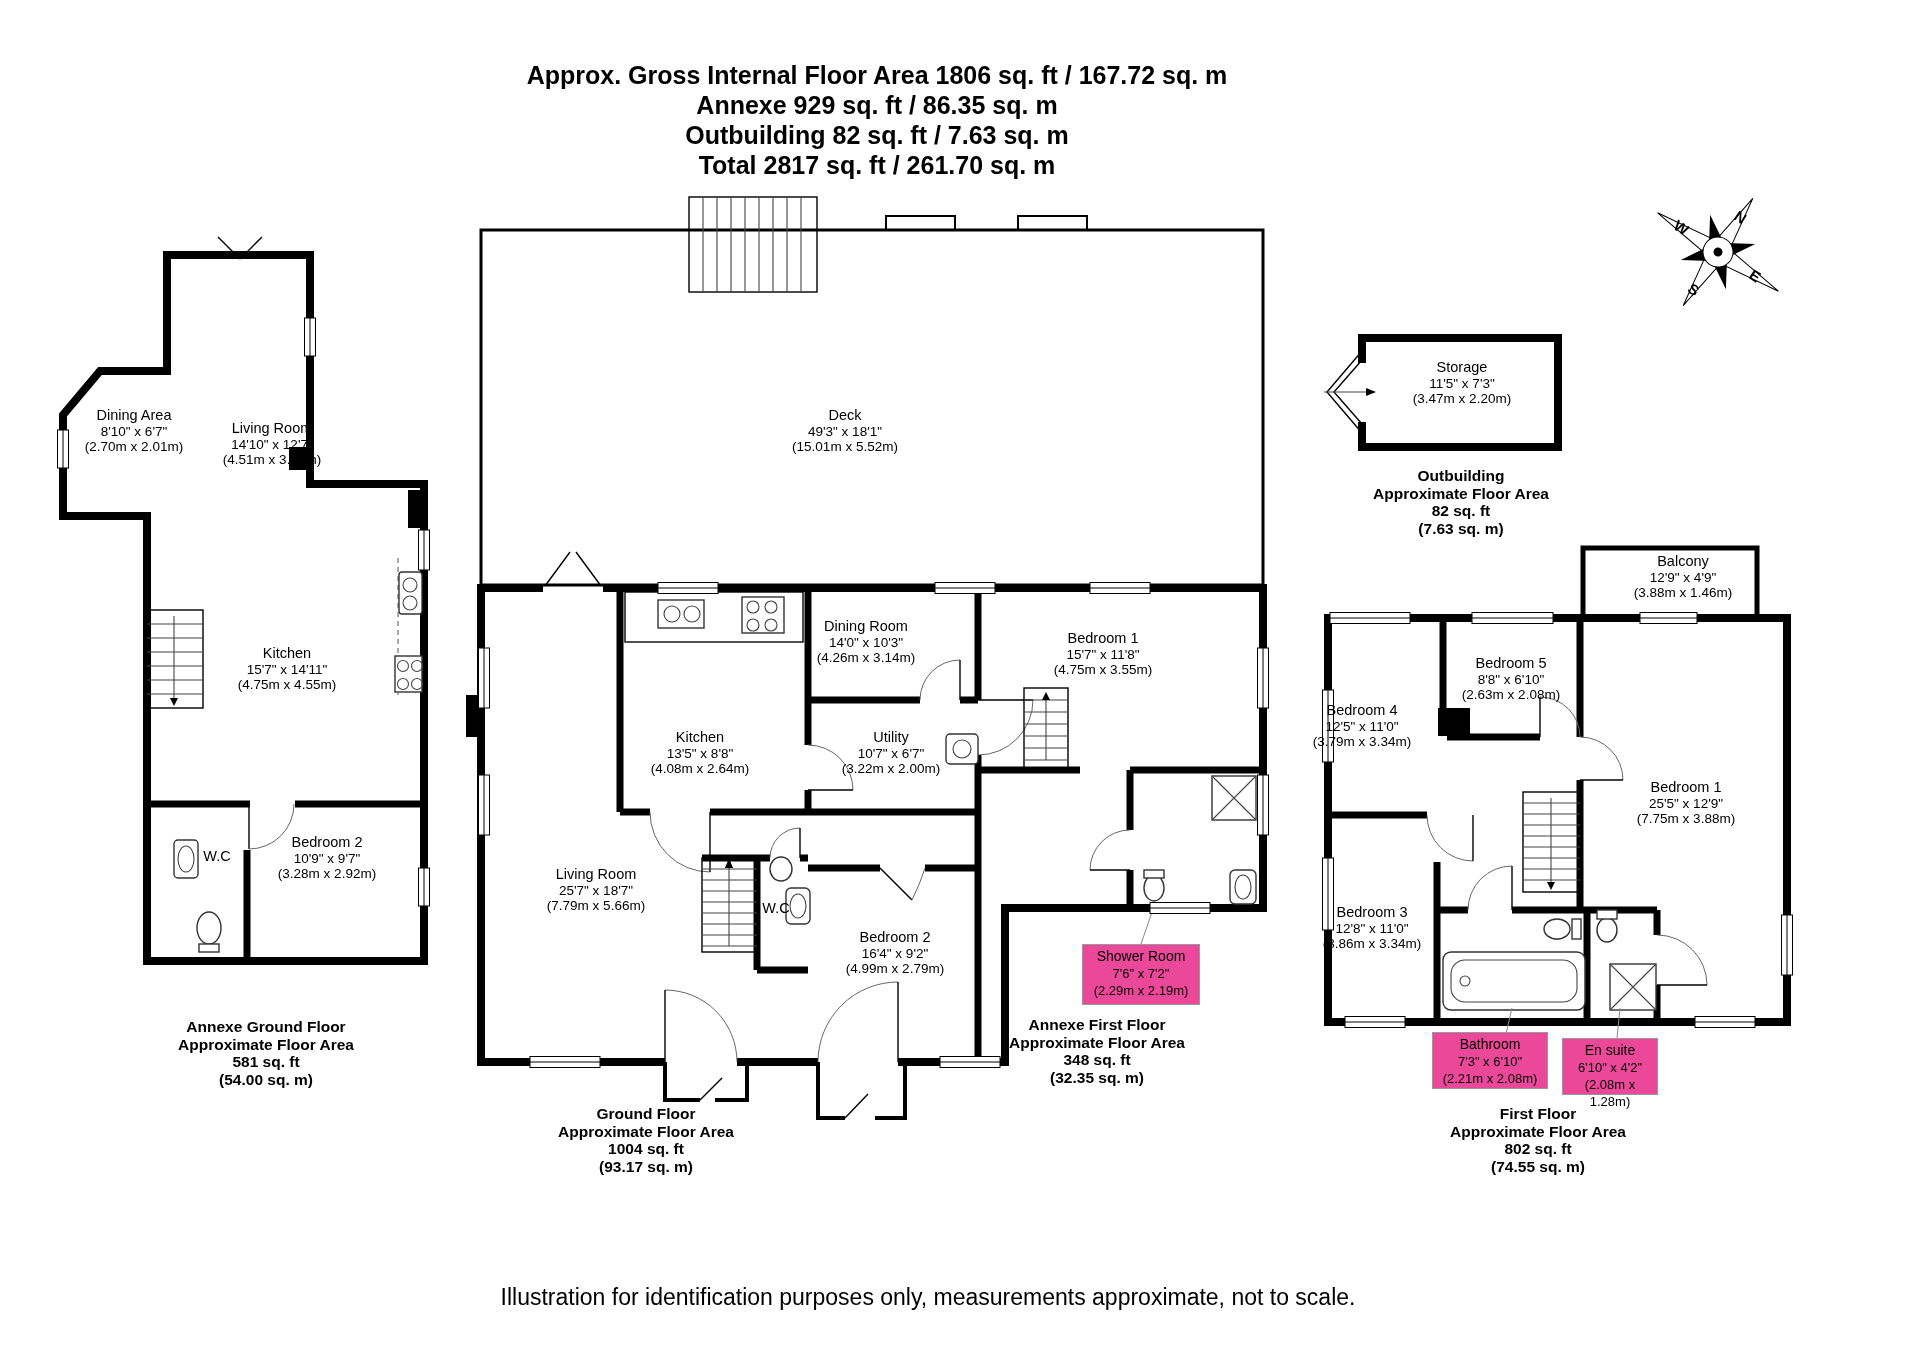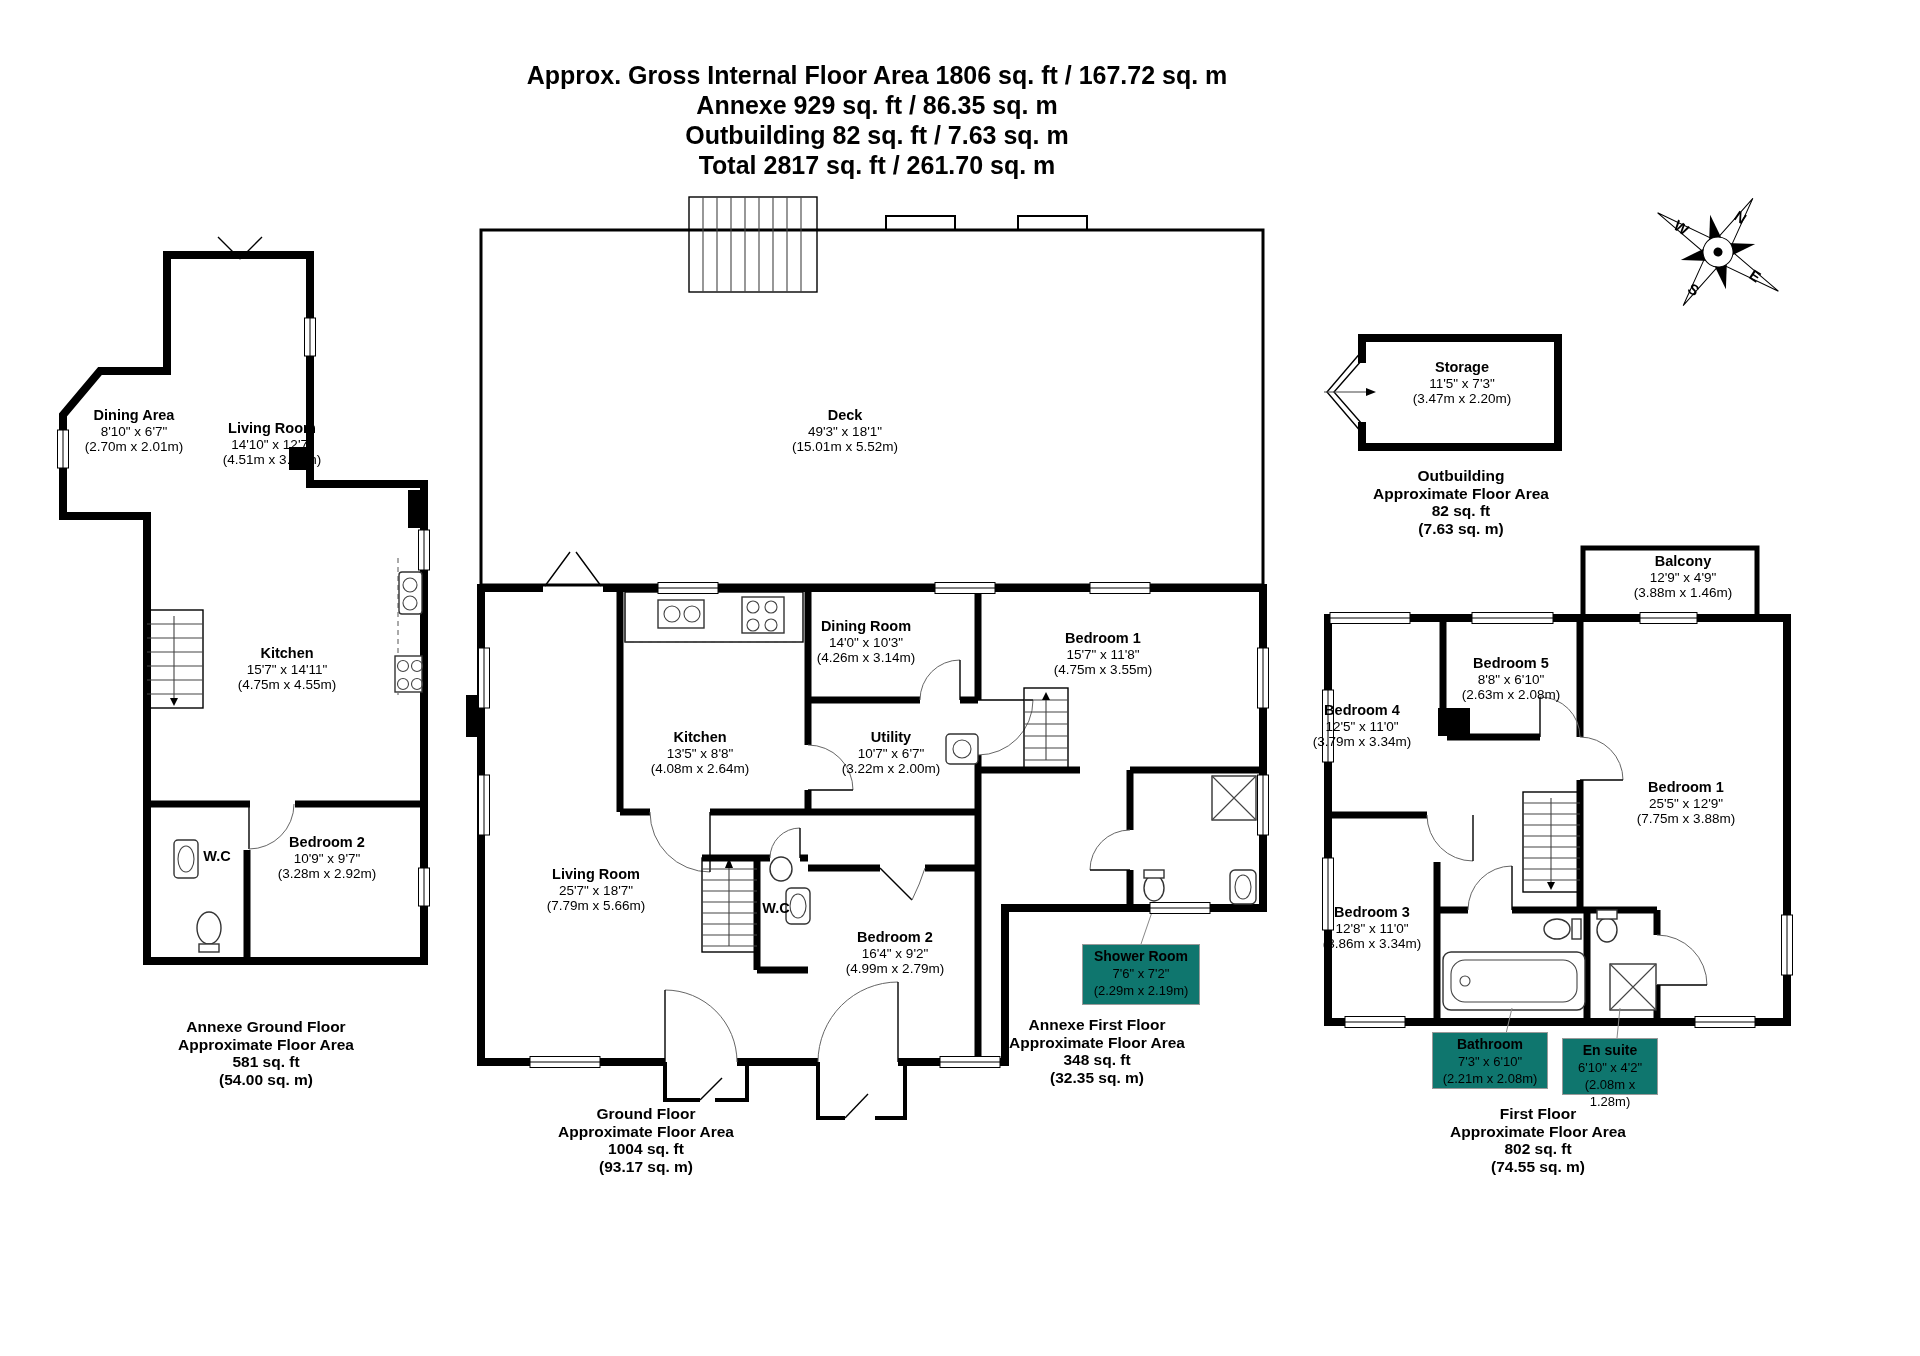--- a/index.html
+++ b/index.html
@@ -19,24 +19,24 @@
   .fix{fill:#fff;stroke:#333;stroke-width:1.4;}
   .blk{fill:#000;stroke:none;}
   .arc{stroke:#666;stroke-width:1;fill:none;}
   .ldr{stroke:#888;stroke-width:1;fill:none;}
   .dash{stroke:#555;stroke-width:1;fill:none;stroke-dasharray:5 4;}
   .cmp{fill:#fff;stroke:#000;stroke-width:1;}
   .cmpb{fill:#000;stroke:none;}
   .cmp-letter{font-family:"Liberation Sans",sans-serif;font-weight:bold;font-size:15px;text-anchor:middle;fill:#000;}
   .page-title{position:absolute;left:845px;top:60px;transform:translateX(-50%);text-align:center;font-weight:bold;font-size:25px;line-height:30px;white-space:nowrap;margin-left:32px;}
   .room-label{position:absolute;transform:translateX(-50%);text-align:center;white-space:nowrap;}
-  .room-name{font-weight:bold;font-size:14.5px;line-height:15.5px;}
+  .room-name{font-weight:normal;font-size:14.5px;line-height:15.5px;}
   .room-dims{font-size:13.5px;line-height:15.5px;}
   .caption{position:absolute;transform:translateX(-50%);text-align:center;white-space:nowrap;font-weight:bold;font-size:15.5px;line-height:17.5px;}
-  .boxed-label{position:absolute;border:1px solid #999;background:#0f766e;text-align:center;padding-top:3px;box-sizing:border-box;}
+  .boxed-label{position:absolute;border:1px solid #999;background:#ec4899;text-align:center;padding-top:3px;box-sizing:border-box;}
   .boxed-label .room-name{font-size:14px;line-height:17px;}
   .boxed-label .room-dims{font-size:13px;line-height:17px;}
   .page-footer{position:absolute;left:928px;top:1284px;transform:translateX(-50%);text-align:center;white-space:nowrap;}
   .footer-line1{font-size:23px;line-height:26px;}
   .footer-line2{font-size:20px;font-weight:bold;line-height:24px;margin-top:2px;}
 </style>
 </head>
 <body>
 
 <svg id="plan-svg" width="1920" height="1356" viewBox="0 0 1920 1356">
@@ -514,13 +514,14 @@
   <div>(7.63 sq. m)</div>
 </div>
 <div class="caption" style="left:1538px;top:1105px">
   <div>First Floor</div>
   <div>Approximate Floor Area</div>
   <div>802 sq. ft</div>
   <div>(74.55 sq. m)</div>
 </div>
 
 <div class="page-footer">
+  <div class="footer-line1">Illustration for identification purposes only, measurements approximate, not to scale.</div>
 </div>
 
 </body></html>

